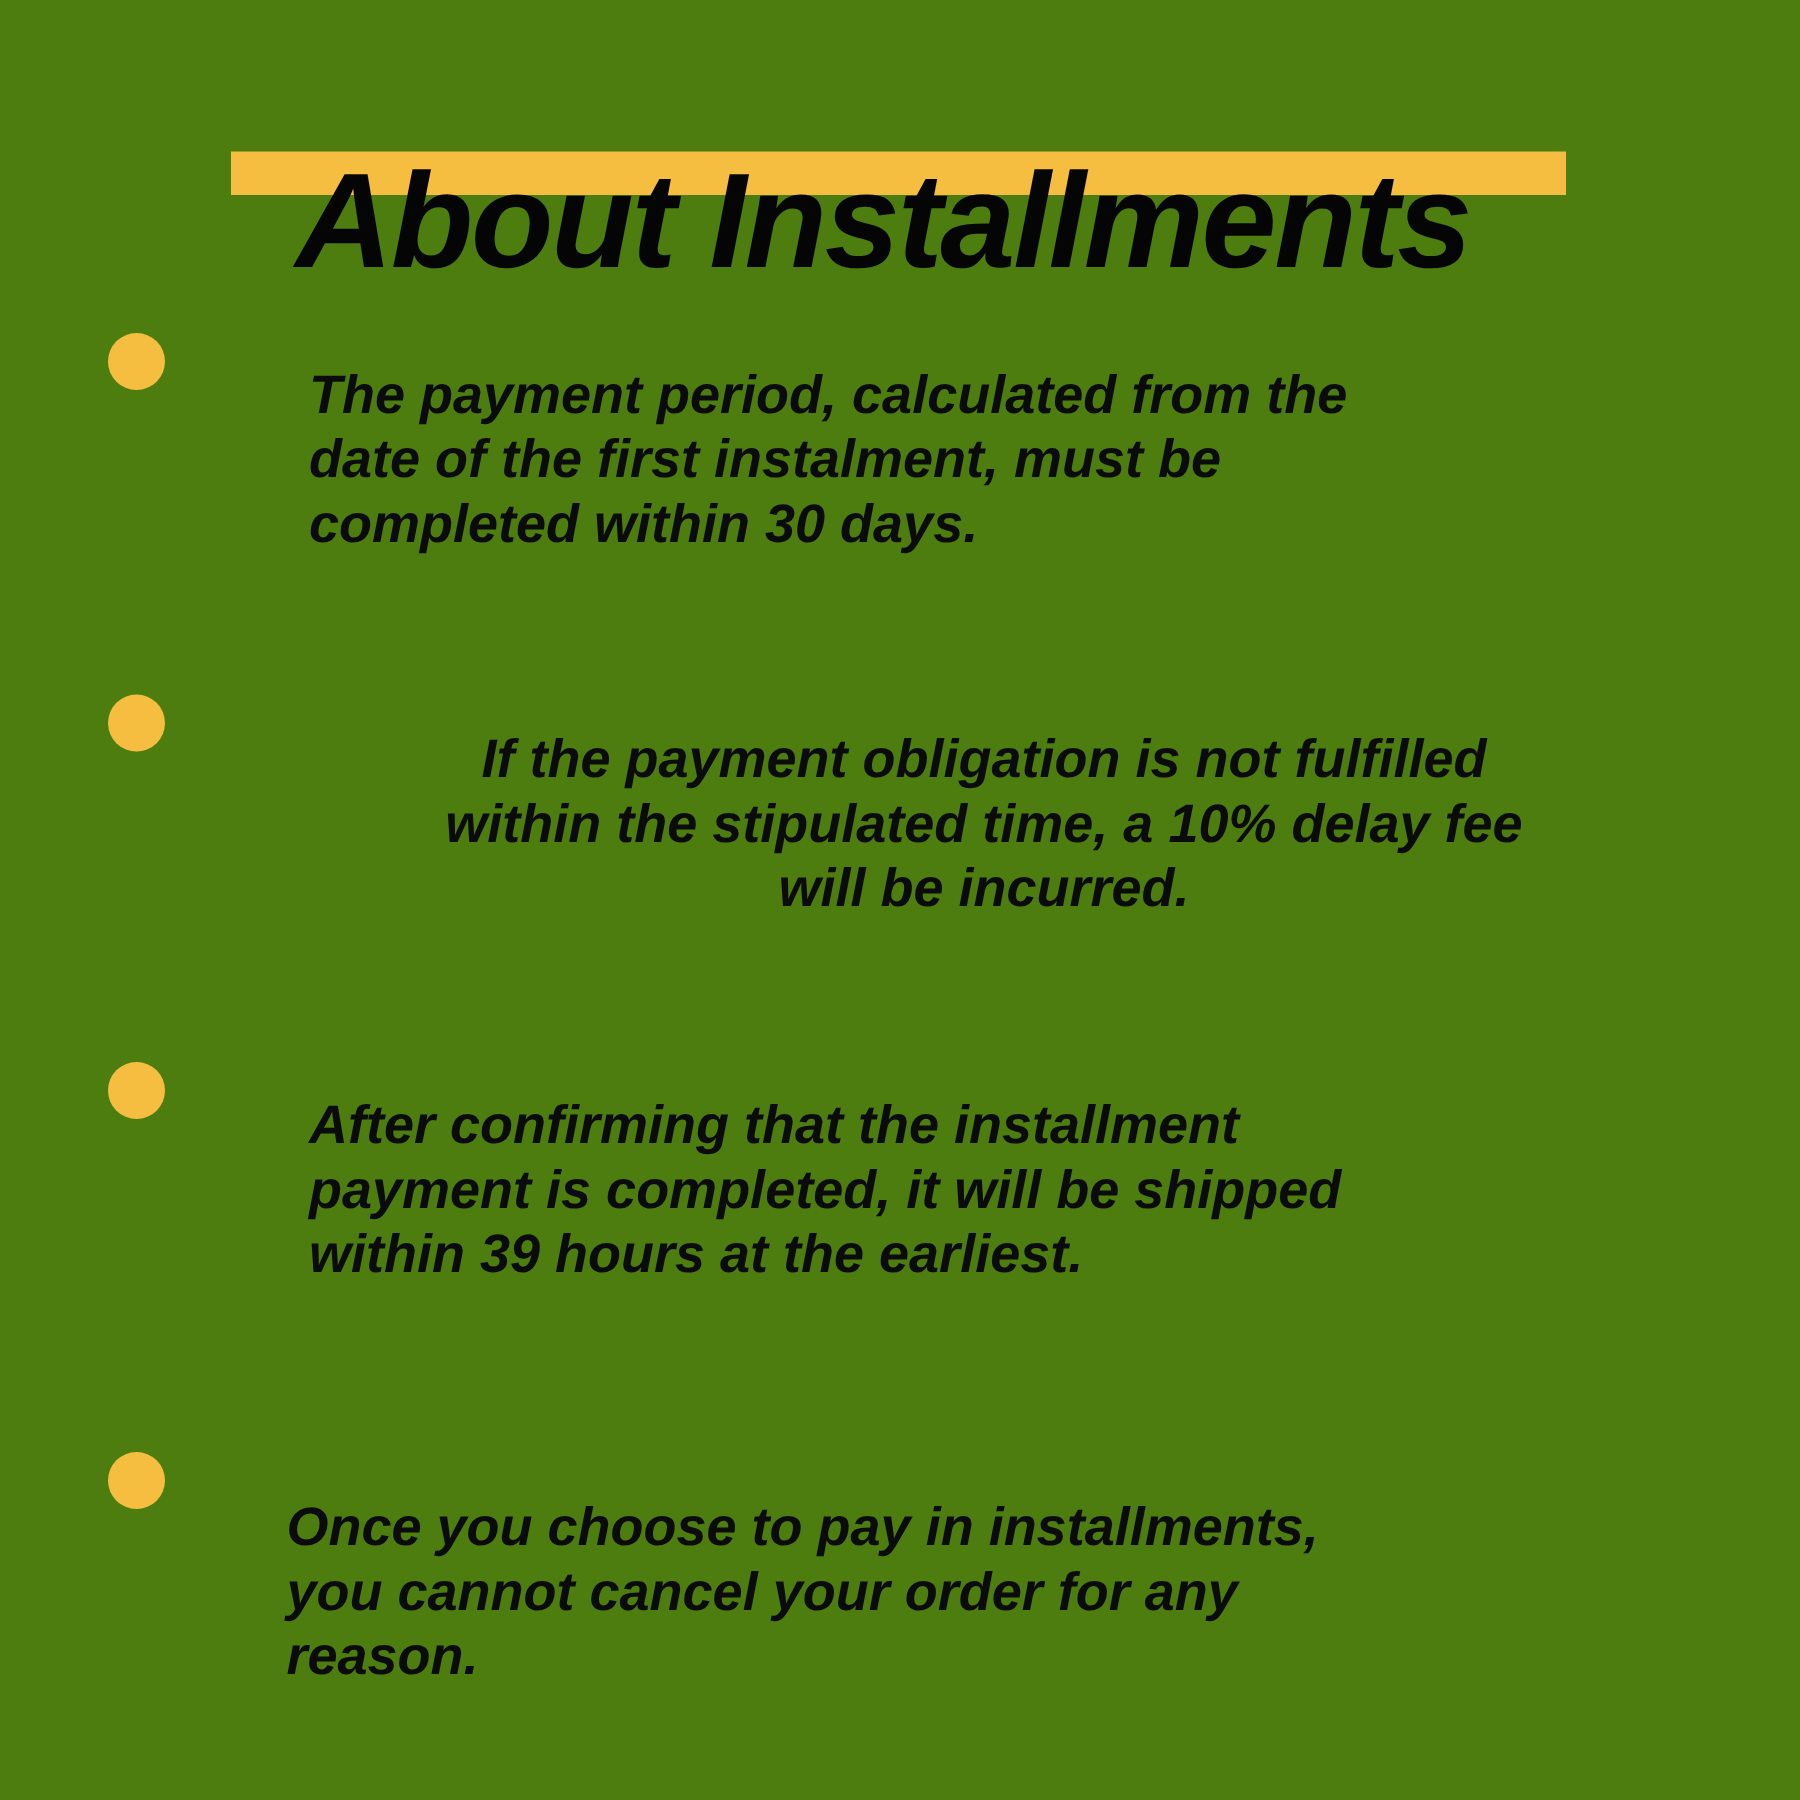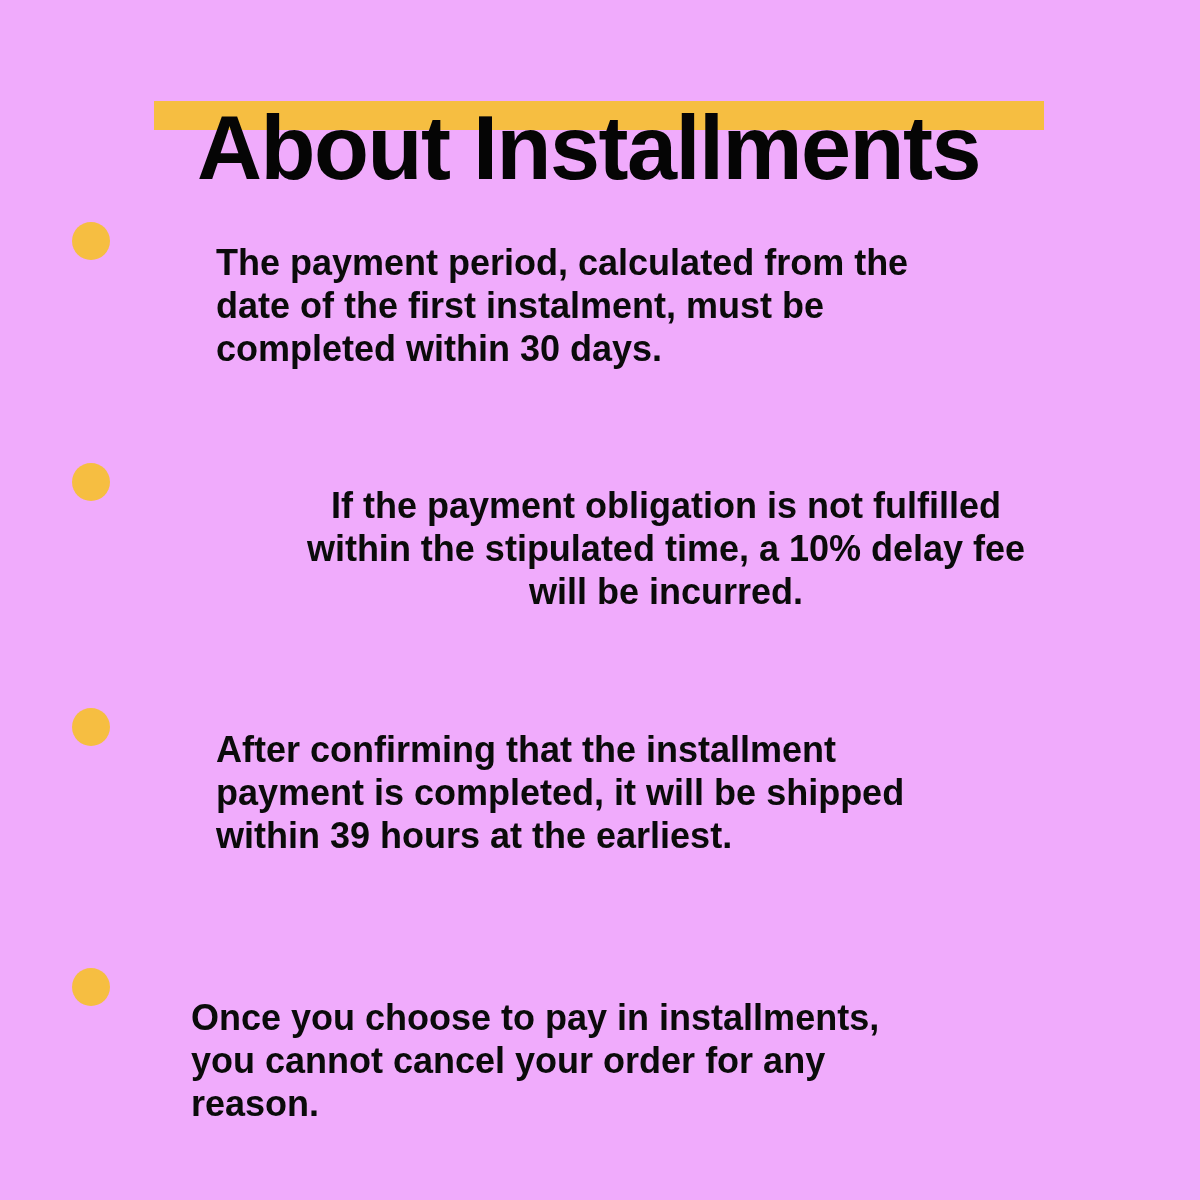--- a/index.html
+++ b/index.html
@@ -40,42 +40,42 @@
     position: absolute;
     left: 72px;
     width: 38px;
     height: 38px;
     border-radius: 50%;
     background: var(--accent, #F6BE41);
     z-index: 2;
   }
   .bullet-text {
     position: absolute;
-    left: 216px;
+    left: 206px;
     width: 900px;
     font-size: 36px;
     font-weight: 700;
     line-height: 43px;
     color: #0b0b0b;
     white-space: pre-line;
     z-index: 2;
   }
   .dot-1 { top: 222px; }
   .dot-2 { top: 463px; }
   .dot-3 { top: 708px; }
   .dot-4 { top: 968px; }
   .text-1 { top: 205px; }
   .text-2 { top: 448px; text-align: center; }
   .text-3 { top: 692px; }
   .text-4 { top: 960px; left: 191px; }
 </style>
 </head>
 <body>
 
-<div id="canvas" style="background: #f0abfc;">
+<div id="canvas" style="background: #4d7c0f; font-style: italic;">
 
   <div class="highlight-bar"></div>
 
   <h1 class="page-title">About Installments</h1>
 
   <div>
 
     <div>
       <span class="bullet-dot dot-1"></span>
       <p class="bullet-text text-1">The payment period, calculated from the

